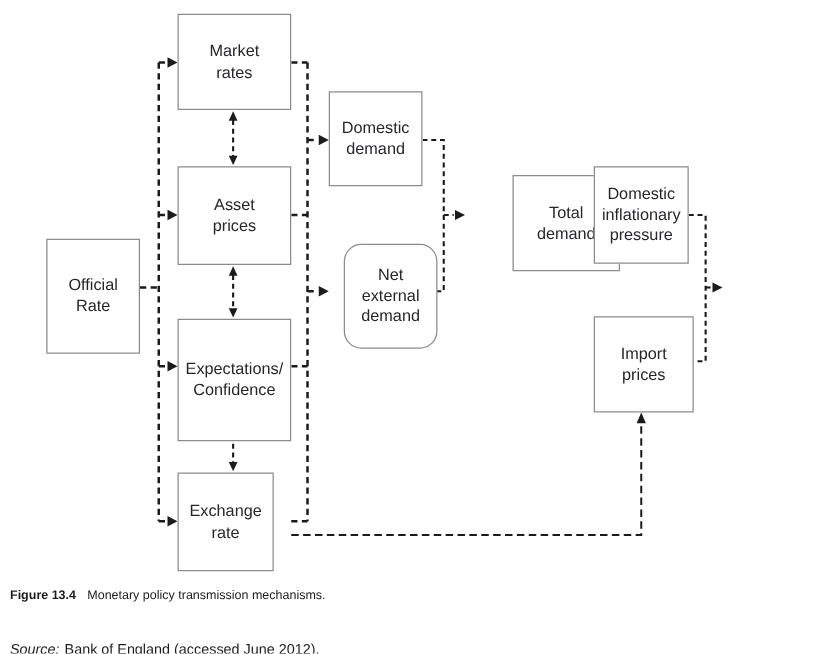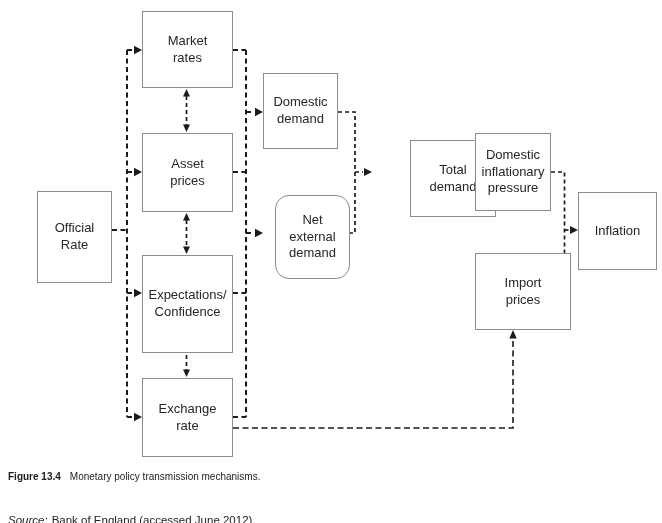--- a/index.html
+++ b/index.html
@@ -115,21 +115,21 @@
   <div class="box" style="left:142px;top:133px;width:91px;height:79px;">
     <span>Asset
 prices</span>
   </div>
 
   <div class="box" style="left:142px;top:255px;width:91px;height:98px;">
     <span>Expectations/
 Confidence</span>
   </div>
 
-  <div class="box" style="left:142px;top:378px;width:91px;height:79px;">
+  <div class="box" style="left:142px;top:378px;width:77px;height:79px;">
     <span>Exchange
 rate</span>
   </div>
 
   <div class="box" style="left:263px;top:73px;width:75px;height:76px;">
     <span>Domestic
 demand</span>
   </div>
 
   <div class="box" style="left:275px;top:195px;width:75px;height:84px;border-radius:14px;">
@@ -142,28 +142,25 @@
     <span>Total
 demand</span>
   </div>
 
   <div class="box" style="left:475px;top:133px;width:76px;height:78px;">
     <span>Domestic
 inflationary
 pressure</span>
   </div>
 
-  <div class="box" style="left:475px;top:253px;width:96px;height:77px;">
+  <div class="box" style="left:475px;top:253px;width:80px;height:77px;">
     <span>Import
 prices</span>
   </div>
 
-  <div class="box" style="left:578px;top:192px;width:79px;height:78px;">
-    <span>Inflation</span>
-  </div>
 
   <div id="caption">
     <span class="fig-label">Figure 13.4</span><span class="fig-text">Monetary policy transmission mechanisms.</span>
   </div>
   <div id="source-line">
     <span class="src-label">Source:</span><span class="src-text">Bank of England (accessed June 2012).</span>
   </div>
 
 </div>
 

